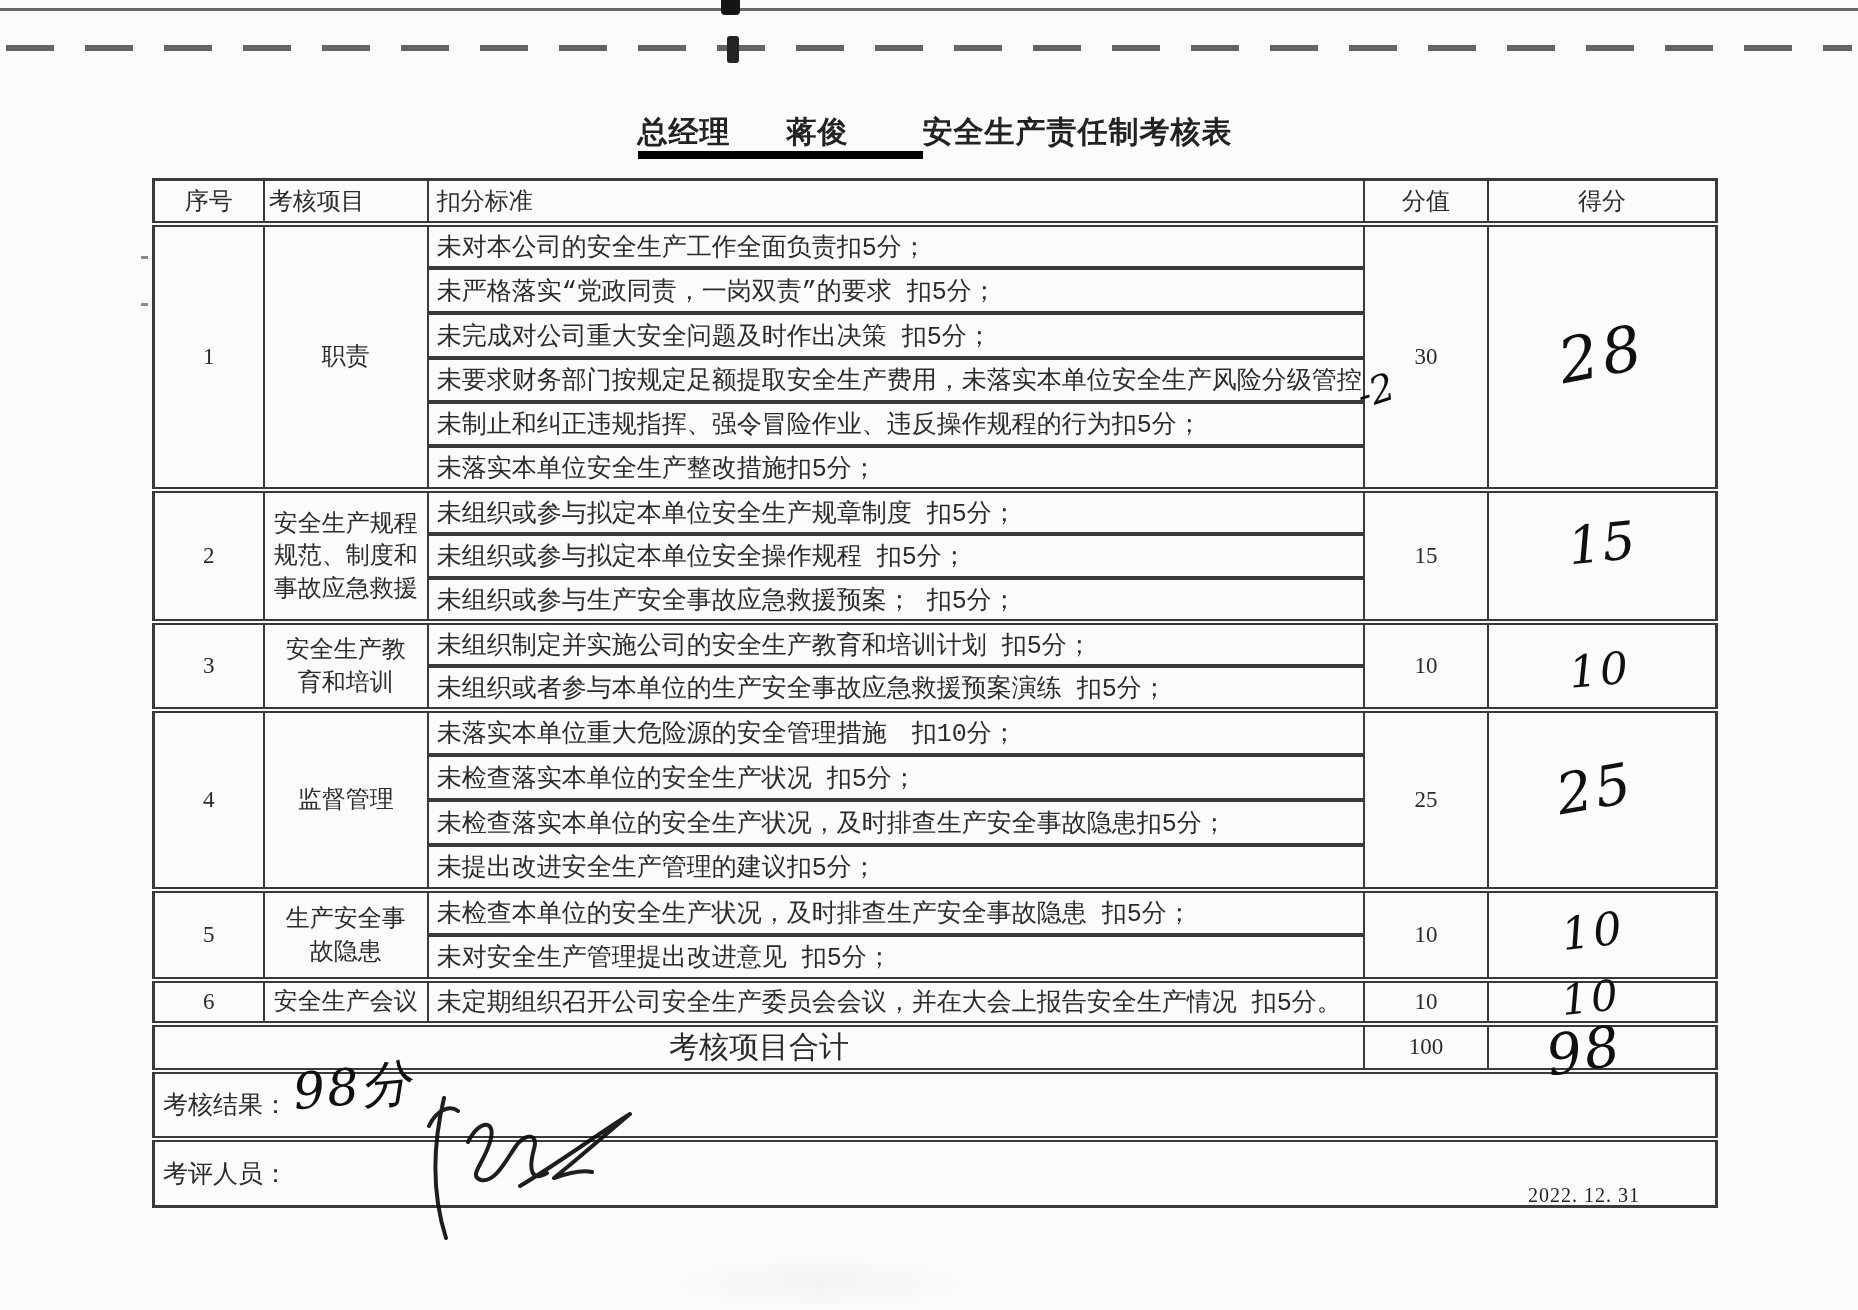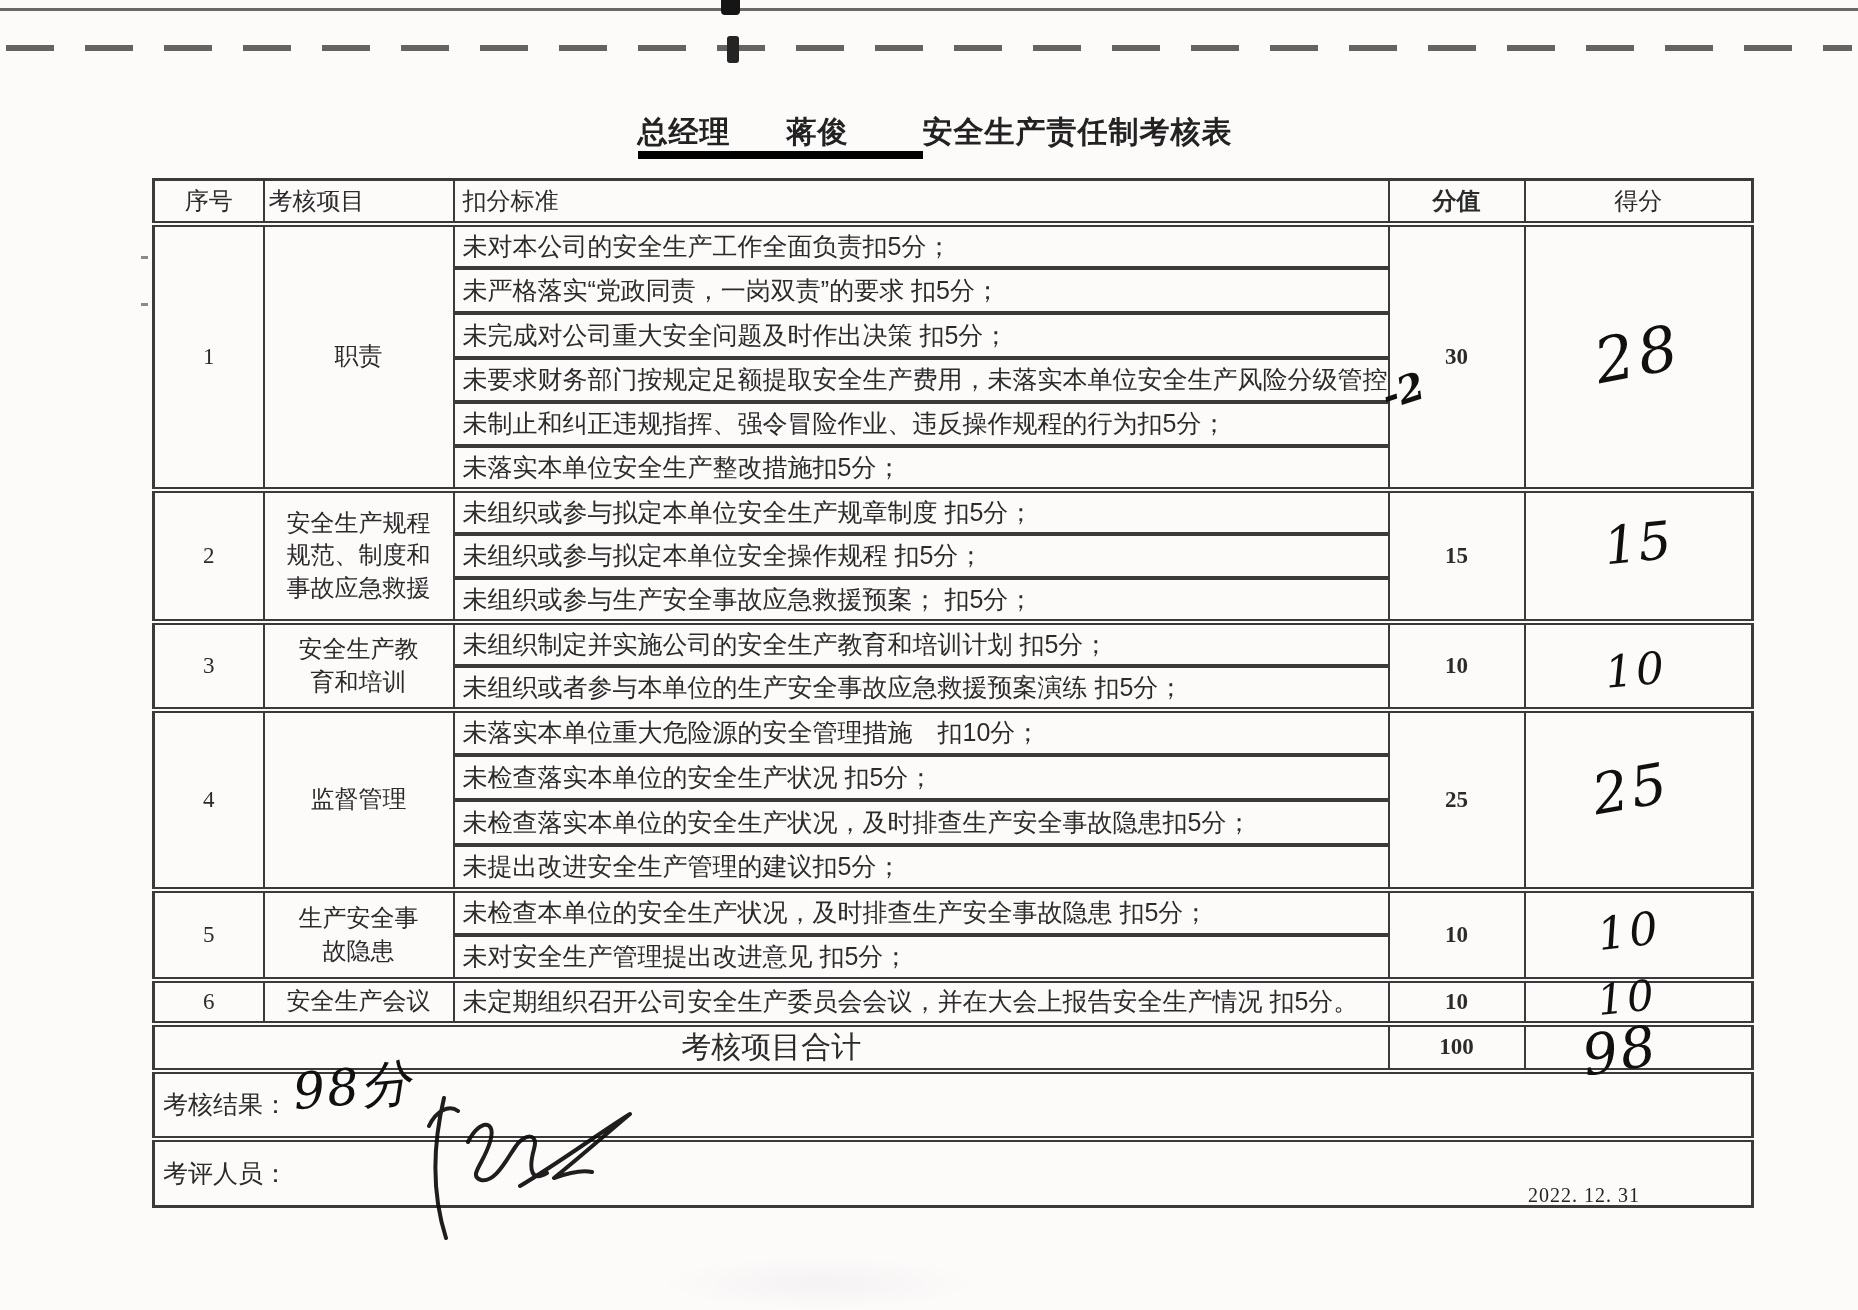--- a/index.html
+++ b/index.html
@@ -56,23 +56,23 @@
     color:var(--ink);
     padding:0 8px;
     vertical-align:middle;
     position:relative;
   }
   tr.sec td{border-top:6px double var(--line);}
   tr.sub td{border-top:4px solid var(--line);}
   .h44{height:44px}.h45{height:45px}.h42{height:42px}.h56{height:68px}
 
   .c-idx{width:110px;text-align:center;font-family:"Liberation Serif",serif;font-size:23px;}
-  .c-item{width:190px;text-align:center;white-space:pre-line;padding:0 4px;line-height:1.35;}
-  .c-crit{width:935px;text-align:left;font-size:25px;white-space:nowrap;overflow:hidden;}
-  .c-pts{width:136px;text-align:center;font-family:"Liberation Serif",serif;font-size:23px;font-weight:bold;}
+  .c-item{width:164px;text-align:center;white-space:pre-line;padding:0 4px;line-height:1.35;}
+  .c-crit{width:935px;text-align:left;font-size:25px;white-space:nowrap;overflow:hidden;font-family:Liberation Mono, monospace;}
+  .c-pts{width:124px;text-align:center;font-family:"Liberation Serif",serif;font-size:23px;}
   .c-score{width:228px;text-align:center;margin-top:32px;}
   .hdr{font-size:24px;}
   .hdr-left{text-align:left;}
   .total-label{text-align:center;font-size:30px;}
   .foot-label{font-size:25px;text-align:left;vertical-align:middle;}
 
   
   .hw{
     position:absolute;
     font-family:"DejaVu Serif",serif;

